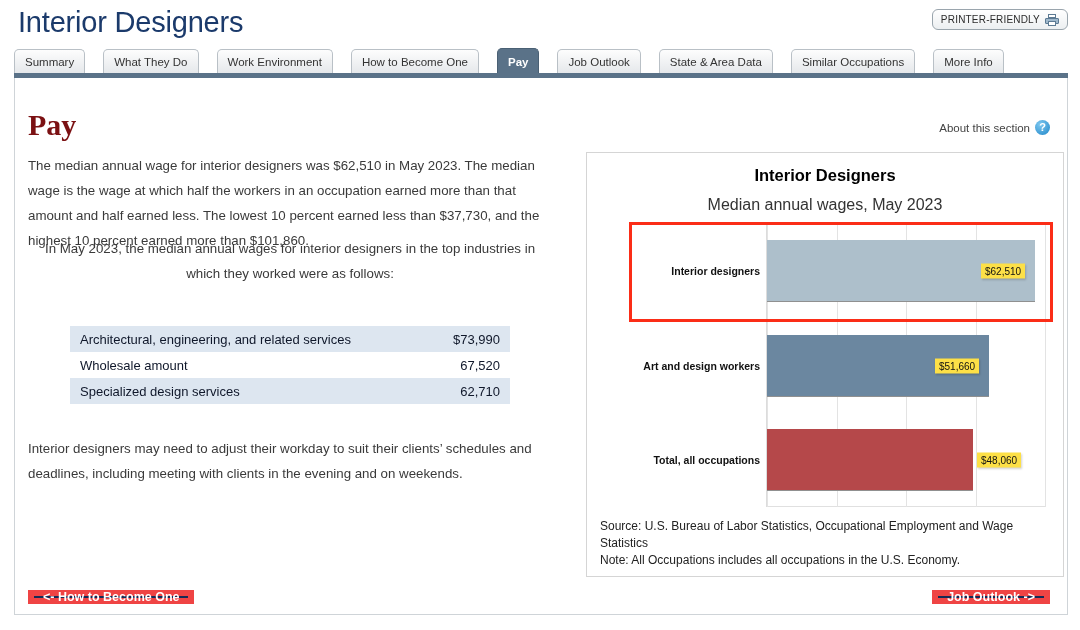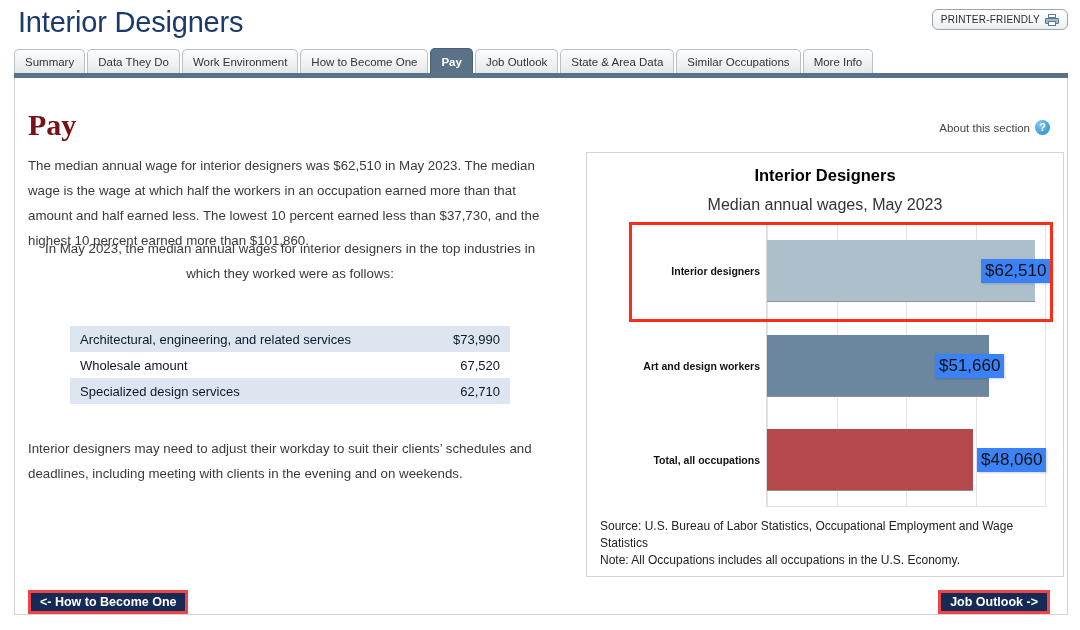--- a/index.html
+++ b/index.html
@@ -44,21 +44,21 @@
   .printer-glyph .top  { position:absolute; left:3px; top:0px; width:8px; height:4px; background:#ffffff; border:1px solid #5c7a93; }
   .printer-glyph .out  { position:absolute; left:3px; top:7px; width:8px; height:5px; background:#ffffff; border:1px solid #5c7a93; }
 
   
   .tabbar {
     position: absolute;
     left: 14px; top: 48px;
     width: 1054px; height: 26px;
     display: flex;
     align-items: flex-end;
-    gap: 2px;
+    gap: 18px;
   }
   .tab {
     height: 25px;
     display: flex; align-items: center; justify-content: center;
     padding: 0 10px;
     font-size: 11.5px;
     color: #333333;
     border: 1px solid #b9c0c6;
     border-bottom: none;
     border-radius: 5px 5px 0 0;
@@ -139,28 +139,28 @@
     padding: 4px 10px;
     height: 26px;
   }
   .wage-table tr:nth-child(odd) td { background: #dde6f0; }
   .wage-table tr:nth-child(even) td { background: #ffffff; }
   .wage-table td.val { text-align: right; white-space: nowrap; }
 
   
   .navbtn {
     position: absolute;
-    height: 24px;
+    height: 14px;
     display: flex; align-items: center;
     padding: 0 9px;
     background: #152b56;
     color: #ffffff;
     font-size: 12.5px;
     font-weight: bold;
-    border: 3px solid #ef4444;
+    border: 6px solid #ef4444;
     cursor: pointer;
     white-space: nowrap;
   }
   #btn-prev { left: 28px; top: 590px; }
   #btn-next { right: 30px; top: 590px; }
 
   
   .chart-panel {
     position: absolute;
     left: 586px; top: 152px;
@@ -227,24 +227,24 @@
     transform: translateY(-50%);
     font-size: 10.5px;
     font-weight: bold;
     color: #111111;
     white-space: nowrap;
   }
   .bar-value {
     position: absolute;
     top: 50%;
     transform: translateY(-50%);
-    background: #3b82f6;
+    background: #fde047;
     box-shadow: 1px 1px 2px rgba(0,0,0,0.18);
     padding: 2px 4px;
-    font-size: 17px;
+    font-size: 10px;
     color: #111111;
     white-space: nowrap;
   }
   .highlight-box {
     position: absolute;
     left: 42px;  
     top: 69px;   
     width: 424px;
     height: 100px;
     border: 3px solid #fb2d17;
@@ -273,21 +273,21 @@
         <span class="body"></span>
         <span class="out"></span>
     </span>
   </div>
 
   <div class="tabbar">
     <div class="tab">
         <span>Summary</span>
       </div>
     <div class="tab">
-        <span>Data They Do</span>
+        <span>What They Do</span>
       </div>
     <div class="tab">
         <span>Work Environment</span>
       </div>
     <div class="tab">
         <span>How to Become One</span>
       </div>
     <div class="tab active">
         <span>Pay</span>
       </div>

